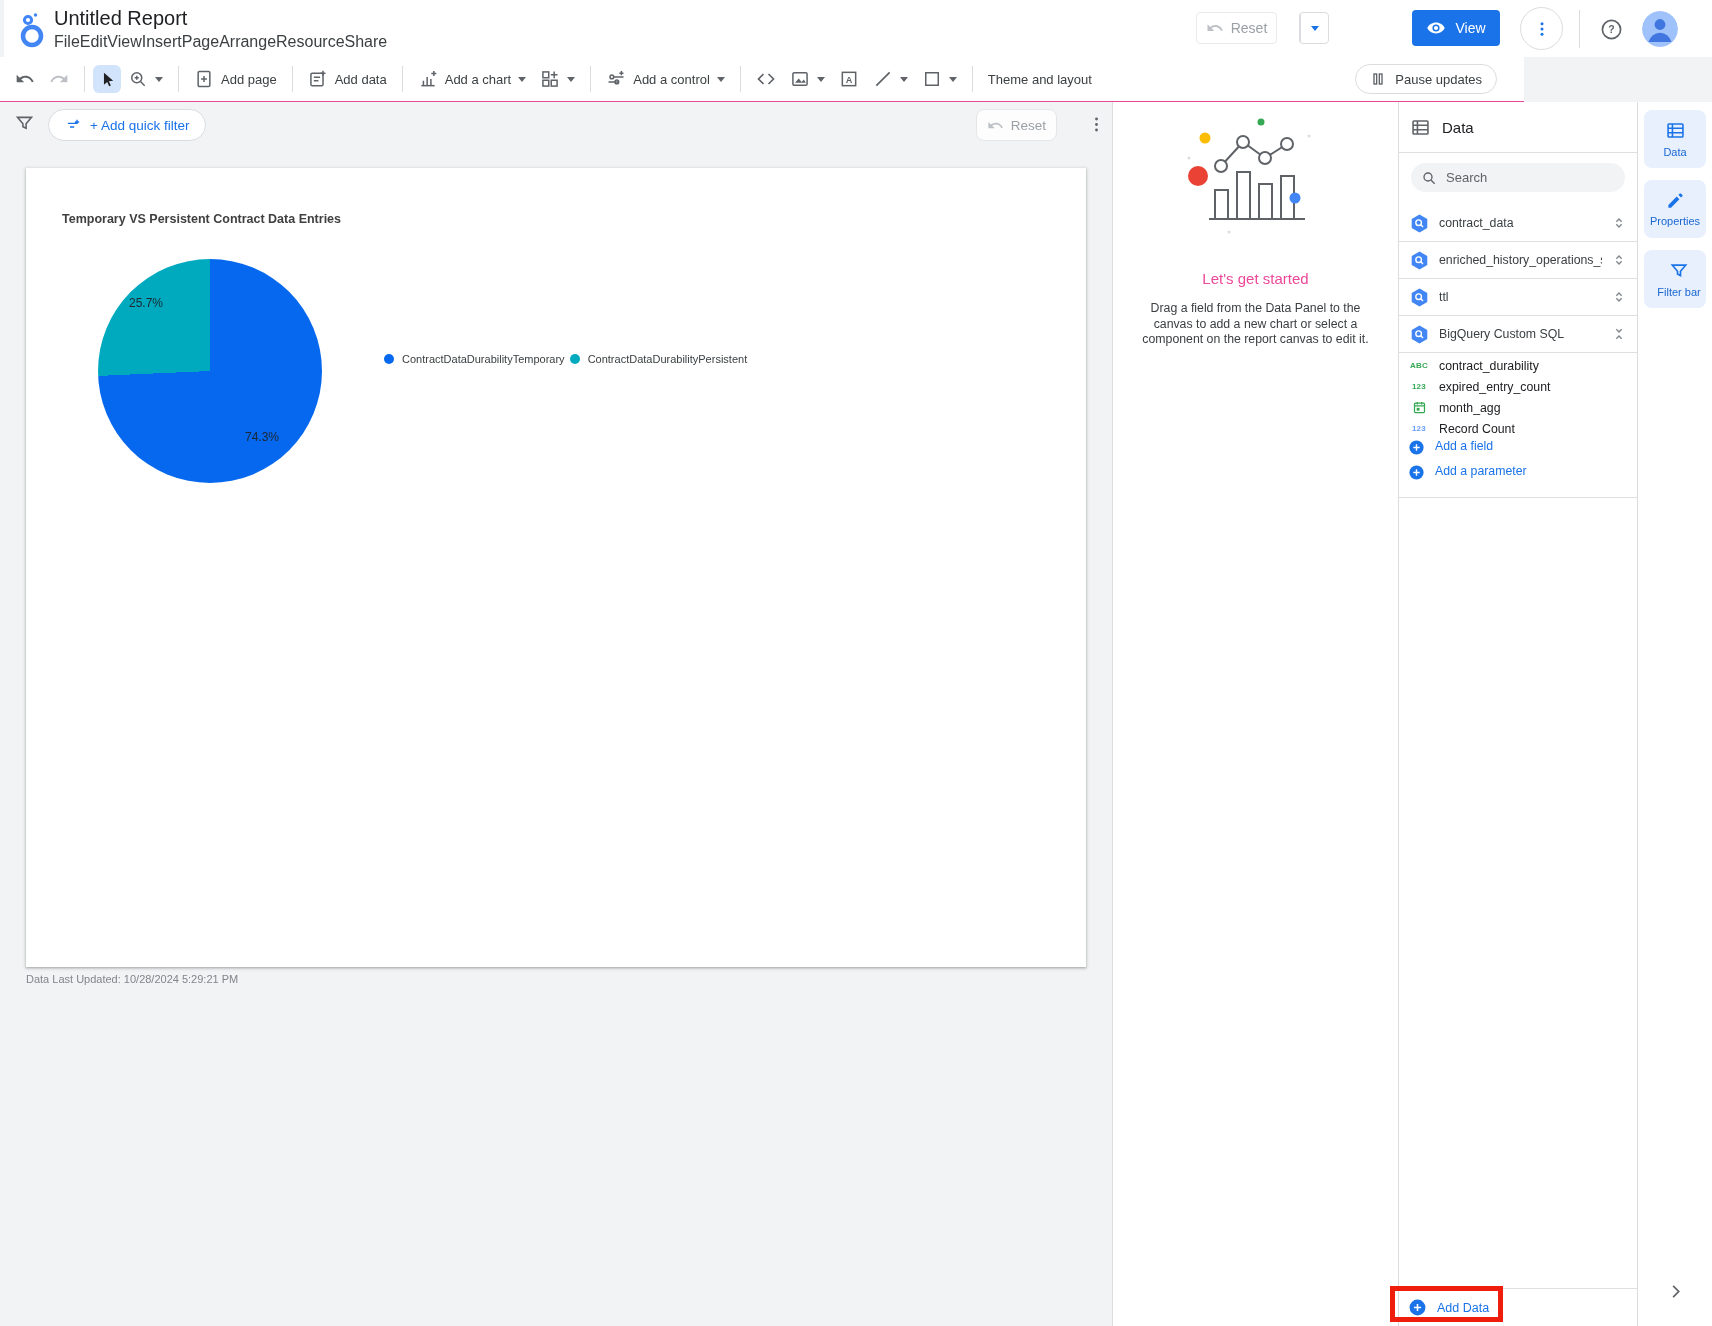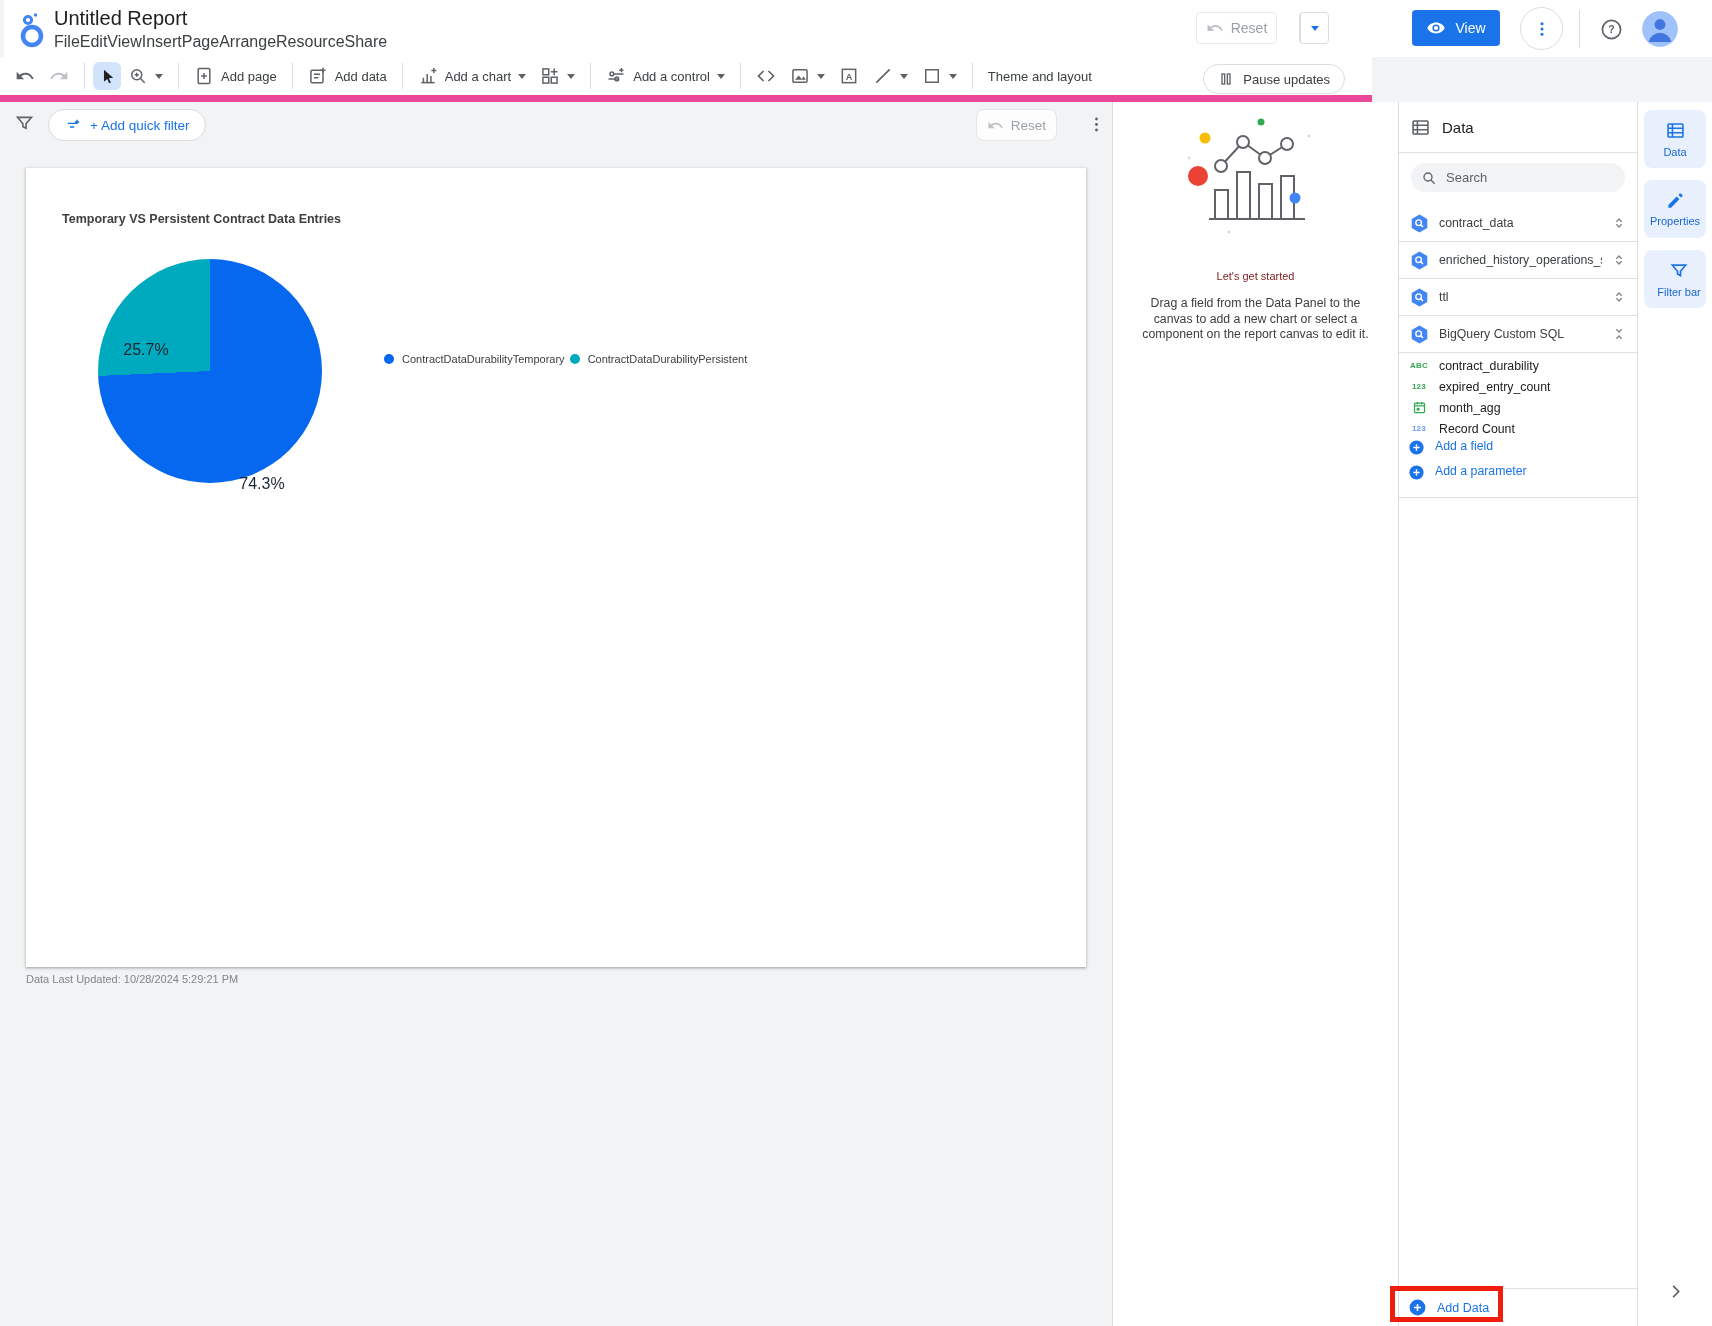--- a/index.html
+++ b/index.html
@@ -25,21 +25,21 @@
     display:flex; align-items:center; justify-content:center; gap:9px; color:#fff; font-size:14px; font-weight:500; }
   .btn-more { position:absolute; left:324px; top:7px; width:43px; height:43px; border:1px solid #dadce0; border-radius:50%;
     background:#fff; display:flex; align-items:center; justify-content:center; }
   .hdr-vdiv { position:absolute; left:383px; top:10px; width:1px; height:38px; background:#dadce0; }
   .btn-help { position:absolute; left:404px; top:18px; }
   .avatar { position:absolute; left:446px; top:11px; width:36px; height:36px; border-radius:50%; overflow:hidden; }
   .caret { width:0; height:0; border-left:4px solid transparent; border-right:4px solid transparent; border-top:5px solid #5f6368; }
   .caret.blue { border-top-color:#1a73e8; }
 
   
-  .toolbar { position:absolute; left:0; top:57px; width:1372px; height:45px; background:#fff; border-bottom:7px solid #ec4899;
+  .toolbar { position:absolute; left:0; top:57px; width:1524px; height:45px; background:#fff; border-bottom:1px solid #ec4899;
     display:flex; align-items:center; padding-left:8px; font-size:13px; color:#3c4043; }
   .tb-item { display:flex; align-items:center; gap:7px; padding:0 7px; height:32px; border-radius:4px; cursor:pointer; }
   .tb-item .lbl { white-space:nowrap; }
   .vdiv { width:1px; height:26px; background:#dadce0; margin:0 8px; flex:none; }
   .tool-selected { background:#d2e3fc; border-radius:6px; width:28px; height:28px; display:flex; align-items:center; justify-content:center; }
   .pause-btn { position:absolute; right:27px; top:7px; height:30px; border:1px solid #dadce0; border-radius:16px; background:#fff;
     display:flex; align-items:center; gap:9px; padding:0 14px; font-size:13px; color:#3c4043; }
 
   
   .main { position:absolute; left:0; top:102px; width:1712px; height:1224px; }
@@ -49,31 +49,31 @@
   .qf-pill { position:absolute; left:48px; top:7px; height:32px; border:1px solid #dadce0; border-radius:17px; background:#fff;
     display:flex; align-items:center; gap:8px; padding:0 16px; color:#1a73e8; font-size:13.5px; font-weight:500; }
   .qf-reset { position:absolute; left:976px; top:7px; width:81px; height:32px; border:1px solid #e4e6e8; border-radius:8px; background:#fdfdfd;
     display:flex; align-items:center; justify-content:center; gap:7px; color:#9aa0a6; font-size:13.5px; }
   .qf-dots { position:absolute; left:1087px; top:13px; }
 
   .page { position:absolute; left:26px; top:66px; width:1060px; height:799px; background:#fff;
     box-shadow:0 1px 2px rgba(60,64,67,.3), 0 1px 3px 1px rgba(60,64,67,.15); }
   .chart-title { position:absolute; left:36px; top:44px; font-size:12.5px; font-weight:bold; color:#404040; }
   .pie { position:absolute; left:72px; top:91px; width:224px; height:224px; border-radius:50%; }
-  .pie-label { position:absolute; transform:translate(-50%,-50%); font-size:16px; color:#1b2733;margin-top:47px; }
+  .pie-label { position:absolute; transform:translate(-50%,-50%); font-size:12px; color:#1b2733; }
   .legend { position:absolute; left:358px; top:185px; display:flex; flex-direction:row; gap:5px; }
   .legend-item { display:flex; align-items:center; gap:8px; font-size:11px; color:#3c4043; }
   .legend-dot { width:10px; height:10px; border-radius:50%; flex:none; }
   .page-footer { position:absolute; left:26px; top:871px; font-size:11px; color:#80868b; }
 
   
   .started { position:absolute; left:1112px; top:0; width:286px; height:1224px; background:#fff; border-left:1px solid #dadce0;
     text-align:center; }
   .started .illus { margin:12px auto 0; }
-  .started h2 { margin-top:26px; font-size:11px; font-weight:500; color:#7f1d1d; }
+  .started h2 { margin-top:26px; font-size:15px; font-weight:500; color:#ec4899; }
   .started p { margin:14px 18px 0; font-size:12.3px; line-height:1.28; color:#3c4043; }
 
   
   .datapanel { position:absolute; left:1398px; top:0; width:239px; height:1224px; background:#fff; border-left:1px solid #dadce0; }
   .dp-header { position:absolute; left:0; top:0; width:100%; height:51px; border-bottom:1px solid #e0e0e0; display:flex; align-items:center; gap:11px; padding-left:11px; }
   .dp-header .t { font-size:15px; color:#202124; }
   .dp-search { position:absolute; left:12px; top:61px; width:214px; height:29px; background:#f1f3f4; border-radius:15px;
     display:flex; align-items:center; gap:9px; padding-left:10px; color:#5f6368; font-size:13px; }
   .src-list { position:absolute; left:0; top:103px; width:100%; }
   .src-row { height:37px; border-bottom:1px solid #e0e0e0; display:flex; align-items:center; padding:0 10px; gap:9px; }

